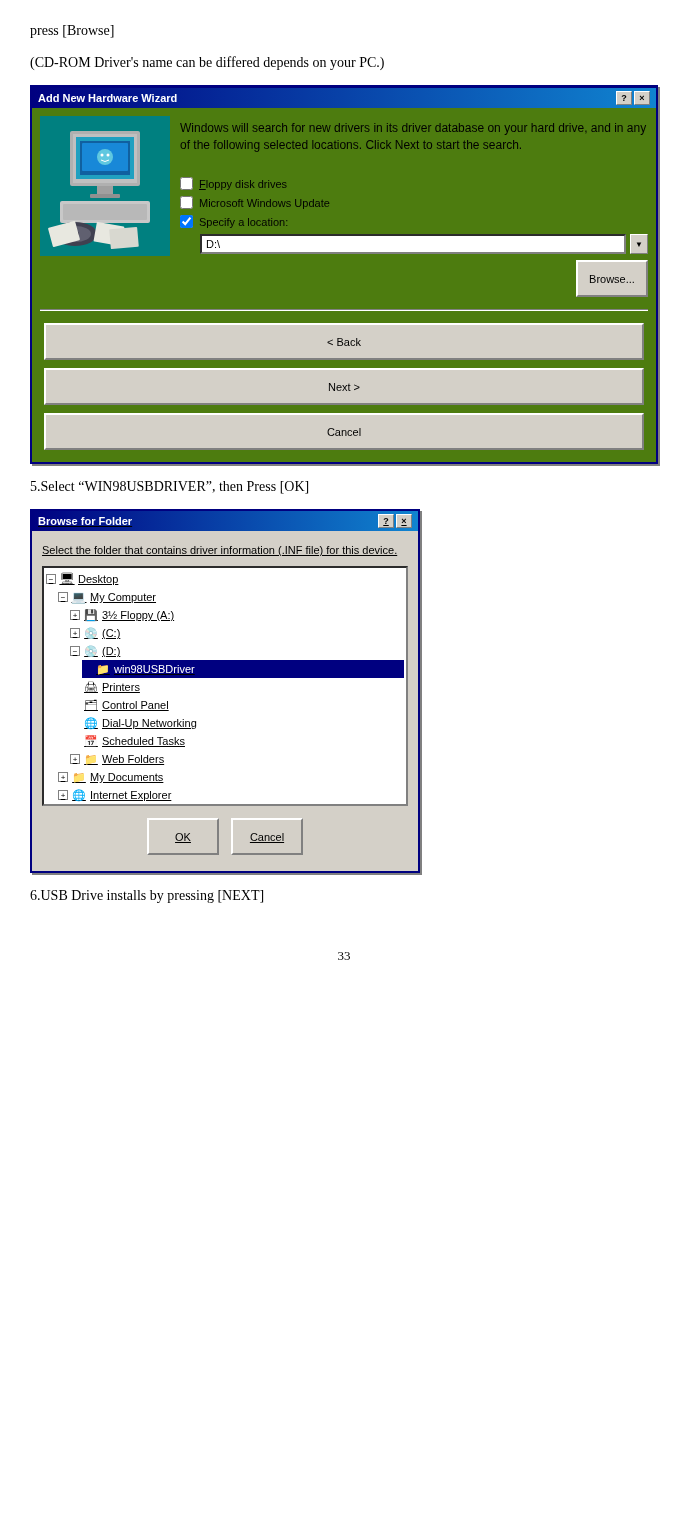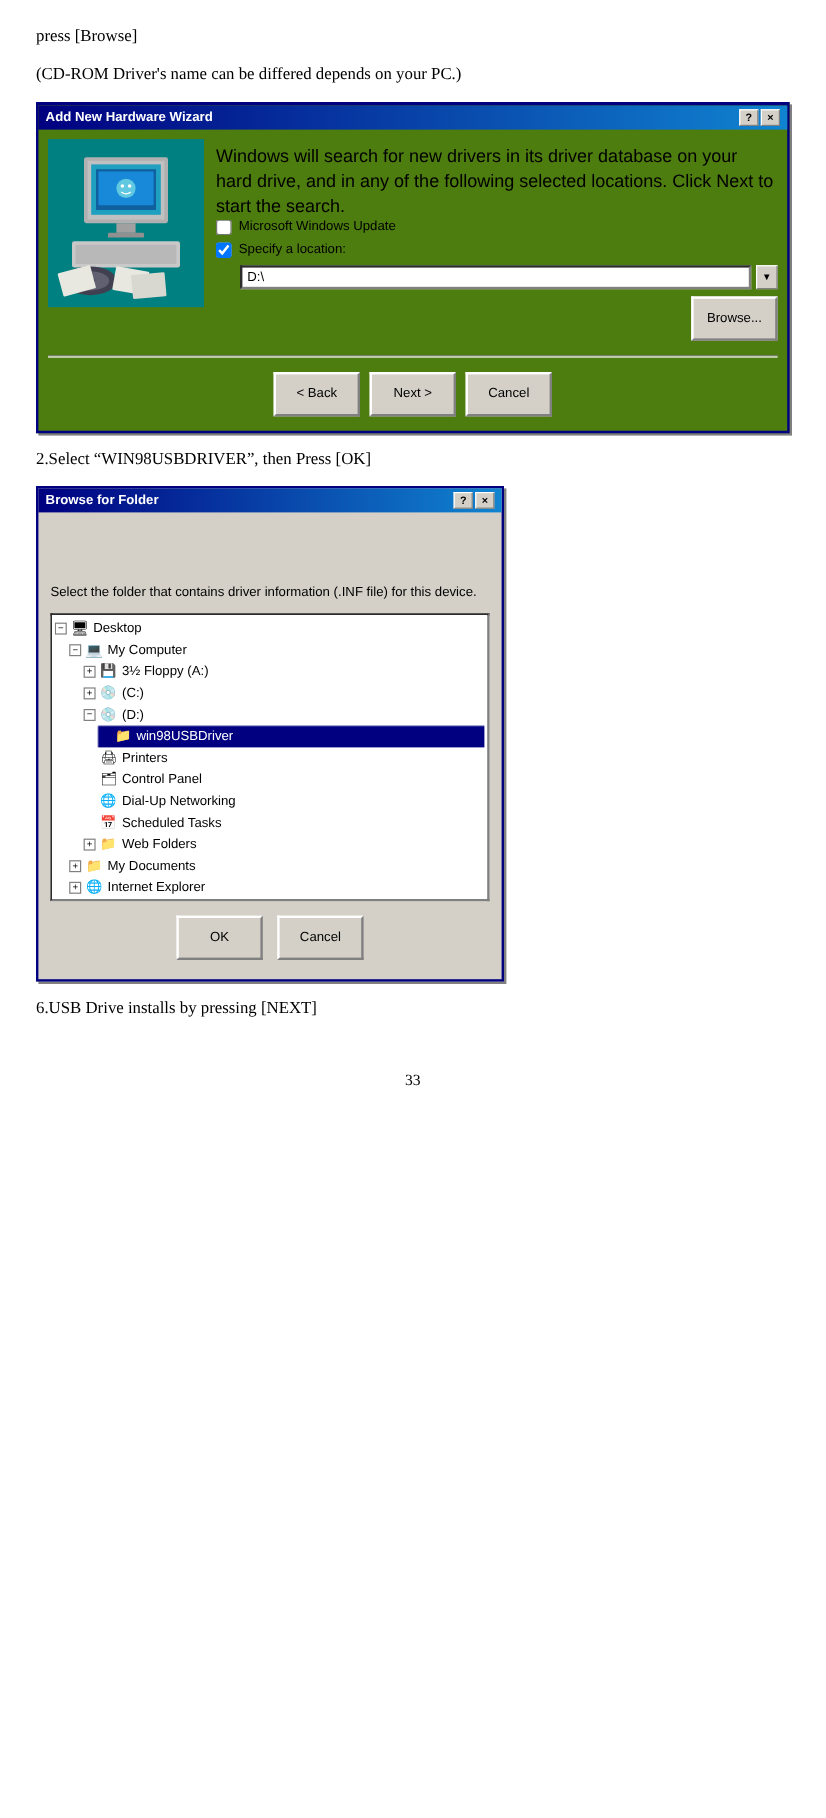--- a/index.html
+++ b/index.html
@@ -88,22 +88,22 @@
       width: 100%;
       height: 100%;
     }
 
     .wizard-options {
       flex: 1;
       padding: 4px 0;
     }
 
     .wizard-desc {
-      font-size: 15px;
-      margin-bottom: 0;
+      font-size: 12px;
+      margin-bottom: 24px;
       line-height: 1.4;
     }
 
     .checkbox-row {
       display: flex;
       align-items: center;
       gap: 6px;
       margin-bottom: 6px;
       font-size: 11px;
     }
@@ -155,20 +155,21 @@
       border-top: 1px solid #808080;
       border-bottom: 1px solid #fff;
       margin: 8px 0;
     }
 
     .win98-button-row {
       display: flex;
       justify-content: center;
       gap: 8px;
       padding: 4px;
+      flex-direction: column;
     }
 
     .win98-btn {
       min-width: 72px;
       height: 37px;
       background: #d4d0c8;
       border: 2px solid #fff;
       border-bottom-color: #808080;
       border-right-color: #808080;
       font-family: 'MS Sans Serif', Arial, sans-serif;
@@ -182,25 +183,25 @@
 
     
     .browse-dialog {
       width: 390px;
       border: 2px solid #000080;
       background: #d4d0c8;
       margin-bottom: 12px;
       box-shadow: 2px 2px 0 #808080;
       font-family: 'MS Sans Serif', Arial, sans-serif;
       font-size: 11px;
+      text-decoration: underline;
     }
 
     .browse-body {
       padding: 12px 10px;
-      margin-top: 48px;
     }
 
     .browse-desc {
       font-size: 11px;
       margin-bottom: 8px;
       line-height: 1.4;
     }
 
     .tree-view {
       border: 2px inset #808080;
@@ -349,20 +350,24 @@
           <ellipse cx="35" cy="118" rx="4" ry="3" fill="#303040"></ellipse>
           <rect x="10" y="108" width="28" height="20" rx="1" fill="#e8e8e0" transform="rotate(-15, 24, 118)"></rect>
           <rect x="55" y="108" width="28" height="20" rx="1" fill="#e8e8e0" transform="rotate(10, 69, 118)"></rect>
           <rect x="70" y="112" width="28" height="20" rx="1" fill="#d8d8d0" transform="rotate(-5, 84, 122)"></rect>
         </svg>
       </div>
 
       <div class="wizard-options">
         <p class="wizard-desc">Windows will search for new drivers in its driver database on your hard drive, and in any of the following selected locations. Click Next to start the search.</p>
 
+        <div class="checkbox-row">
+          <input type="checkbox" style="">
+          <label><span class="underline">F</span>loppy disk drives</label>
+        </div>
 
 
         <div class="checkbox-row">
           <input type="checkbox" style="">
           <label>Microsoft Windows Update</label>
         </div>
 
         <div class="checkbox-row">
           <input type="checkbox" checked="" style="">
           <label>Specify a location:</label>
@@ -382,21 +387,21 @@
     <hr class="win98-separator">
 
     <div class="win98-button-row">
       <button class="win98-btn">&lt; Back</button>
       <button class="win98-btn">Next &gt;</button>
       <button class="win98-btn">Cancel</button>
     </div>
   </div>
 </div>
 
-<p class="page-text">2.Select “WIN98USBDRIVER”, then Press [OK]</p>
+<p class="page-text">5.Select “WIN98USBDRIVER”, then Press [OK]</p>
 
 <div class="browse-dialog">
   <div class="win98-titlebar">
     <span>Browse for Folder</span>
     <div class="titlebar-buttons">
       <div class="titlebar-btn">?</div>
       <div class="titlebar-btn">×</div>
     </div>
   </div>
   <div class="browse-body">

